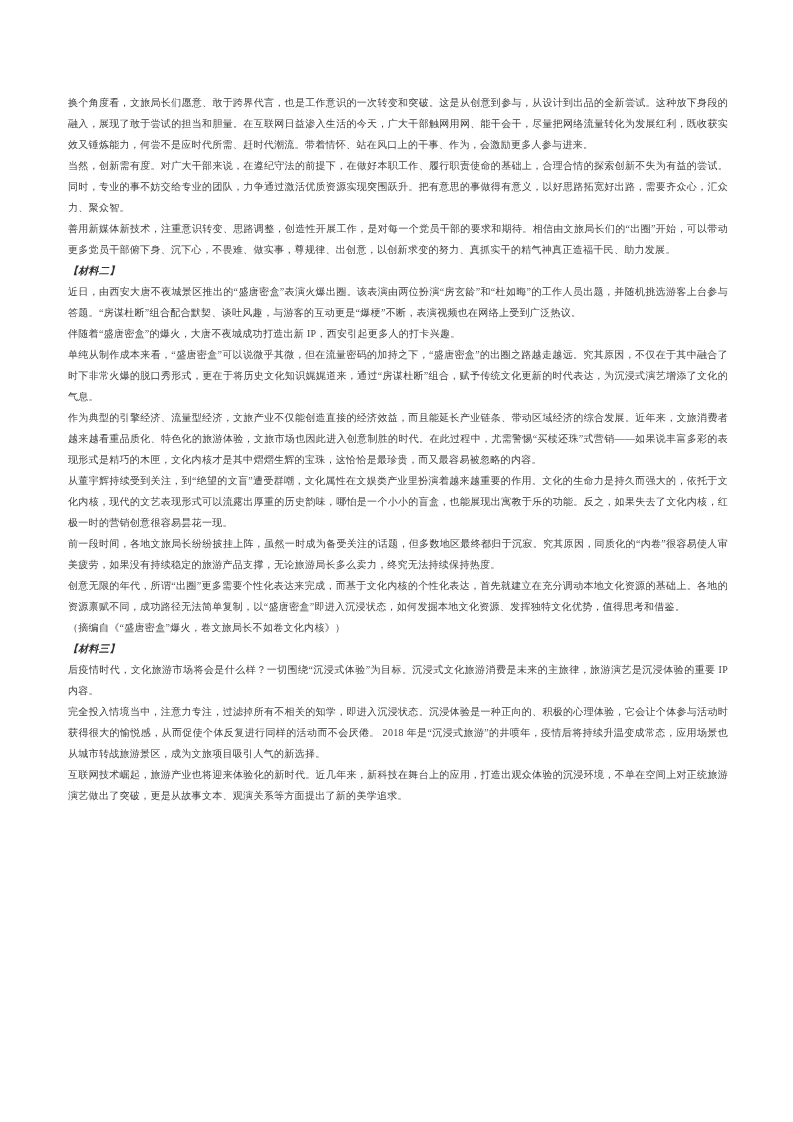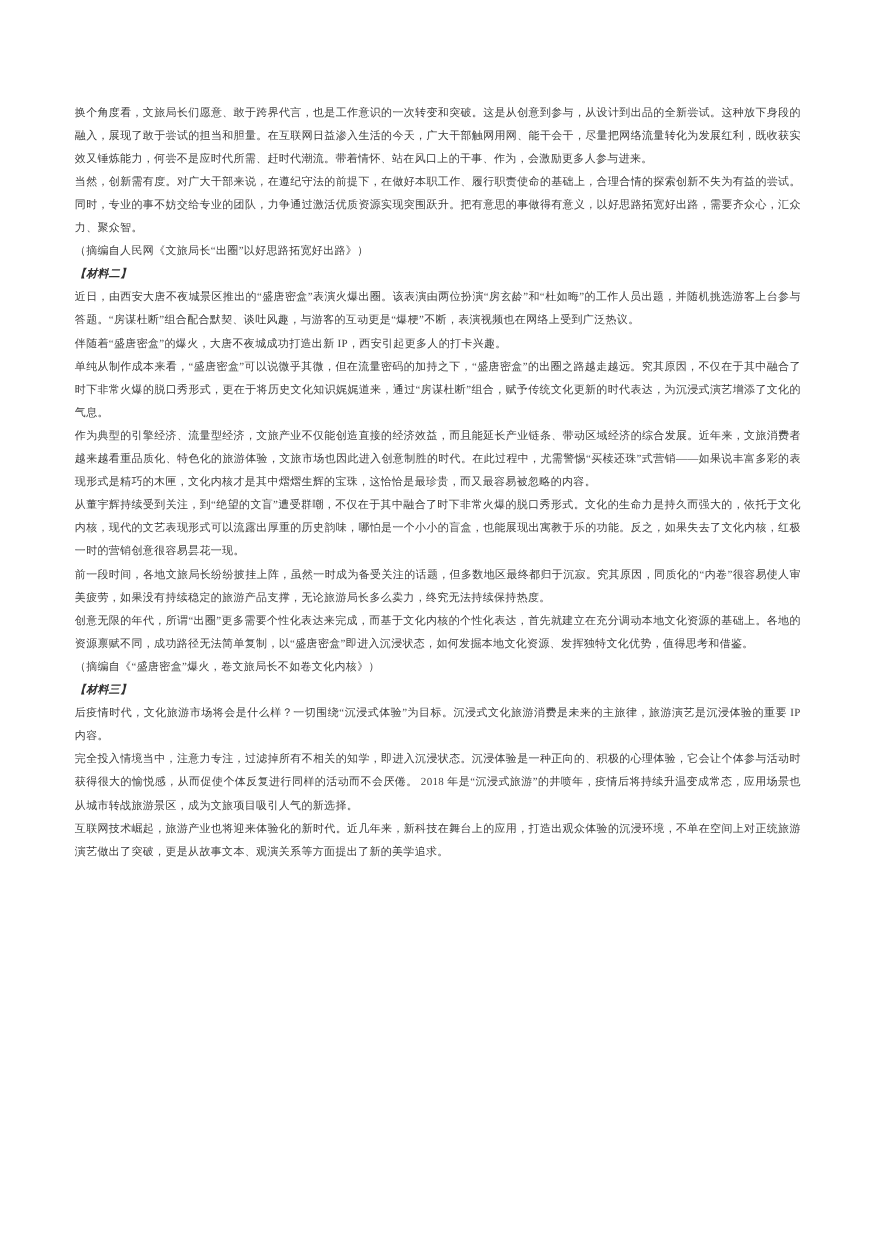--- a/index.html
+++ b/index.html
@@ -41,27 +41,27 @@
     text-align: left;
   }
 </style>
 </head>
 <body>
 
 <div class="page">
   <div>
       <p class="paragraph">换个角度看，文旅局长们愿意、敢于跨界代言，也是工作意识的一次转变和突破。这是从创意到参与，从设计到出品的全新尝试。这种放下身段的融入，展现了敢于尝试的担当和胆量。在互联网日益渗入生活的今天，广大干部触网用网、能干会干，尽量把网络流量转化为发展红利，既收获实效又锤炼能力，何尝不是应时代所需、赶时代潮流。带着情怀、站在风口上的干事、作为，会激励更多人参与进来。</p>
       <p class="paragraph">当然，创新需有度。对广大干部来说，在遵纪守法的前提下，在做好本职工作、履行职责使命的基础上，合理合情的探索创新不失为有益的尝试。同时，专业的事不妨交给专业的团队，力争通过激活优质资源实现突围跃升。把有意思的事做得有意义，以好思路拓宽好出路，需要齐众心，汇众力、聚众智。</p>
-      <p class="source">（摘编自人民网《文旅局长“出圈”以好思路拓宽好出路》）</p>
+      <p class="paragraph">善用新媒体新技术，注重意识转变、思路调整，创造性开展工作，是对每一个党员干部的要求和期待。相信由文旅局长们的“出圈”开始，可以带动更多党员干部俯下身、沉下心，不畏难、做实事，尊规律、出创意，以创新求变的努力、真抓实干的精气神真正造福千民、助力发展。</p>
       <p class="header">【材料二】</p>
       <p class="paragraph">近日，由西安大唐不夜城景区推出的“盛唐密盒”表演火爆出圈。该表演由两位扮演“房玄龄”和“杜如晦”的工作人员出题，并随机挑选游客上台参与答题。“房谋杜断”组合配合默契、谈吐风趣，与游客的互动更是“爆梗”不断，表演视频也在网络上受到广泛热议。</p>
       <p class="paragraph">伴随着“盛唐密盒”的爆火，大唐不夜城成功打造出新 IP，西安引起更多人的打卡兴趣。</p>
       <p class="paragraph">单纯从制作成本来看，“盛唐密盒”可以说微乎其微，但在流量密码的加持之下，“盛唐密盒”的出圈之路越走越远。究其原因，不仅在于其中融合了时下非常火爆的脱口秀形式，更在于将历史文化知识娓娓道来，通过“房谋杜断”组合，赋予传统文化更新的时代表达，为沉浸式演艺增添了文化的气息。</p>
       <p class="paragraph">作为典型的引擎经济、流量型经济，文旅产业不仅能创造直接的经济效益，而且能延长产业链条、带动区域经济的综合发展。近年来，文旅消费者越来越看重品质化、特色化的旅游体验，文旅市场也因此进入创意制胜的时代。在此过程中，尤需警惕“买椟还珠”式营销——如果说丰富多彩的表现形式是精巧的木匣，文化内核才是其中熠熠生辉的宝珠，这恰恰是最珍贵，而又最容易被忽略的内容。</p>
-      <p class="paragraph">从董宇辉持续受到关注，到“绝望的文盲”遭受群嘲，不仅在于其中融合了时下非常火爆的脱口秀形式。文化的生命力是持久而强大的，依托于文化内核，现代的文艺表现形式可以流露出厚重的历史韵味，哪怕是一个小小的盲盒，也能展现出寓教于乐的功能。反之，如果失去了文化内核，红极一时的营销创意很容易昙花一现。</p>
+      <p class="paragraph">从董宇辉持续受到关注，到“绝望的文盲”遭受群嘲，文化属性在文娱类产业里扮演着越来越重要的作用。文化的生命力是持久而强大的，依托于文化内核，现代的文艺表现形式可以流露出厚重的历史韵味，哪怕是一个小小的盲盒，也能展现出寓教于乐的功能。反之，如果失去了文化内核，红极一时的营销创意很容易昙花一现。</p>
       <p class="paragraph">前一段时间，各地文旅局长纷纷披挂上阵，虽然一时成为备受关注的话题，但多数地区最终都归于沉寂。究其原因，同质化的“内卷”很容易使人审美疲劳，如果没有持续稳定的旅游产品支撑，无论旅游局长多么卖力，终究无法持续保持热度。</p>
       <p class="paragraph">创意无限的年代，所谓“出圈”更多需要个性化表达来完成，而基于文化内核的个性化表达，首先就建立在充分调动本地文化资源的基础上。各地的资源禀赋不同，成功路径无法简单复制，以“盛唐密盒”即进入沉浸状态，如何发掘本地文化资源、发挥独特文化优势，值得思考和借鉴。</p>
       <p class="source">（摘编自《“盛唐密盒”爆火，卷文旅局长不如卷文化内核》）</p>
       <p class="header">【材料三】</p>
       <p class="paragraph">后疫情时代，文化旅游市场将会是什么样？一切围绕“沉浸式体验”为目标。沉浸式文化旅游消费是未来的主旅律，旅游演艺是沉浸体验的重要 IP 内容。</p>
       <p class="paragraph">完全投入情境当中，注意力专注，过滤掉所有不相关的知学，即进入沉浸状态。沉浸体验是一种正向的、积极的心理体验，它会让个体参与活动时获得很大的愉悦感，从而促使个体反复进行同样的活动而不会厌倦。 2018 年是“沉浸式旅游”的井喷年，疫情后将持续升温变成常态，应用场景也从城市转战旅游景区，成为文旅项目吸引人气的新选择。</p>
       <p class="paragraph">互联网技术崛起，旅游产业也将迎来体验化的新时代。近几年来，新科技在舞台上的应用，打造出观众体验的沉浸环境，不单在空间上对正统旅游演艺做出了突破，更是从故事文本、观演关系等方面提出了新的美学追求。</p>
     </div>
 </div>
 

